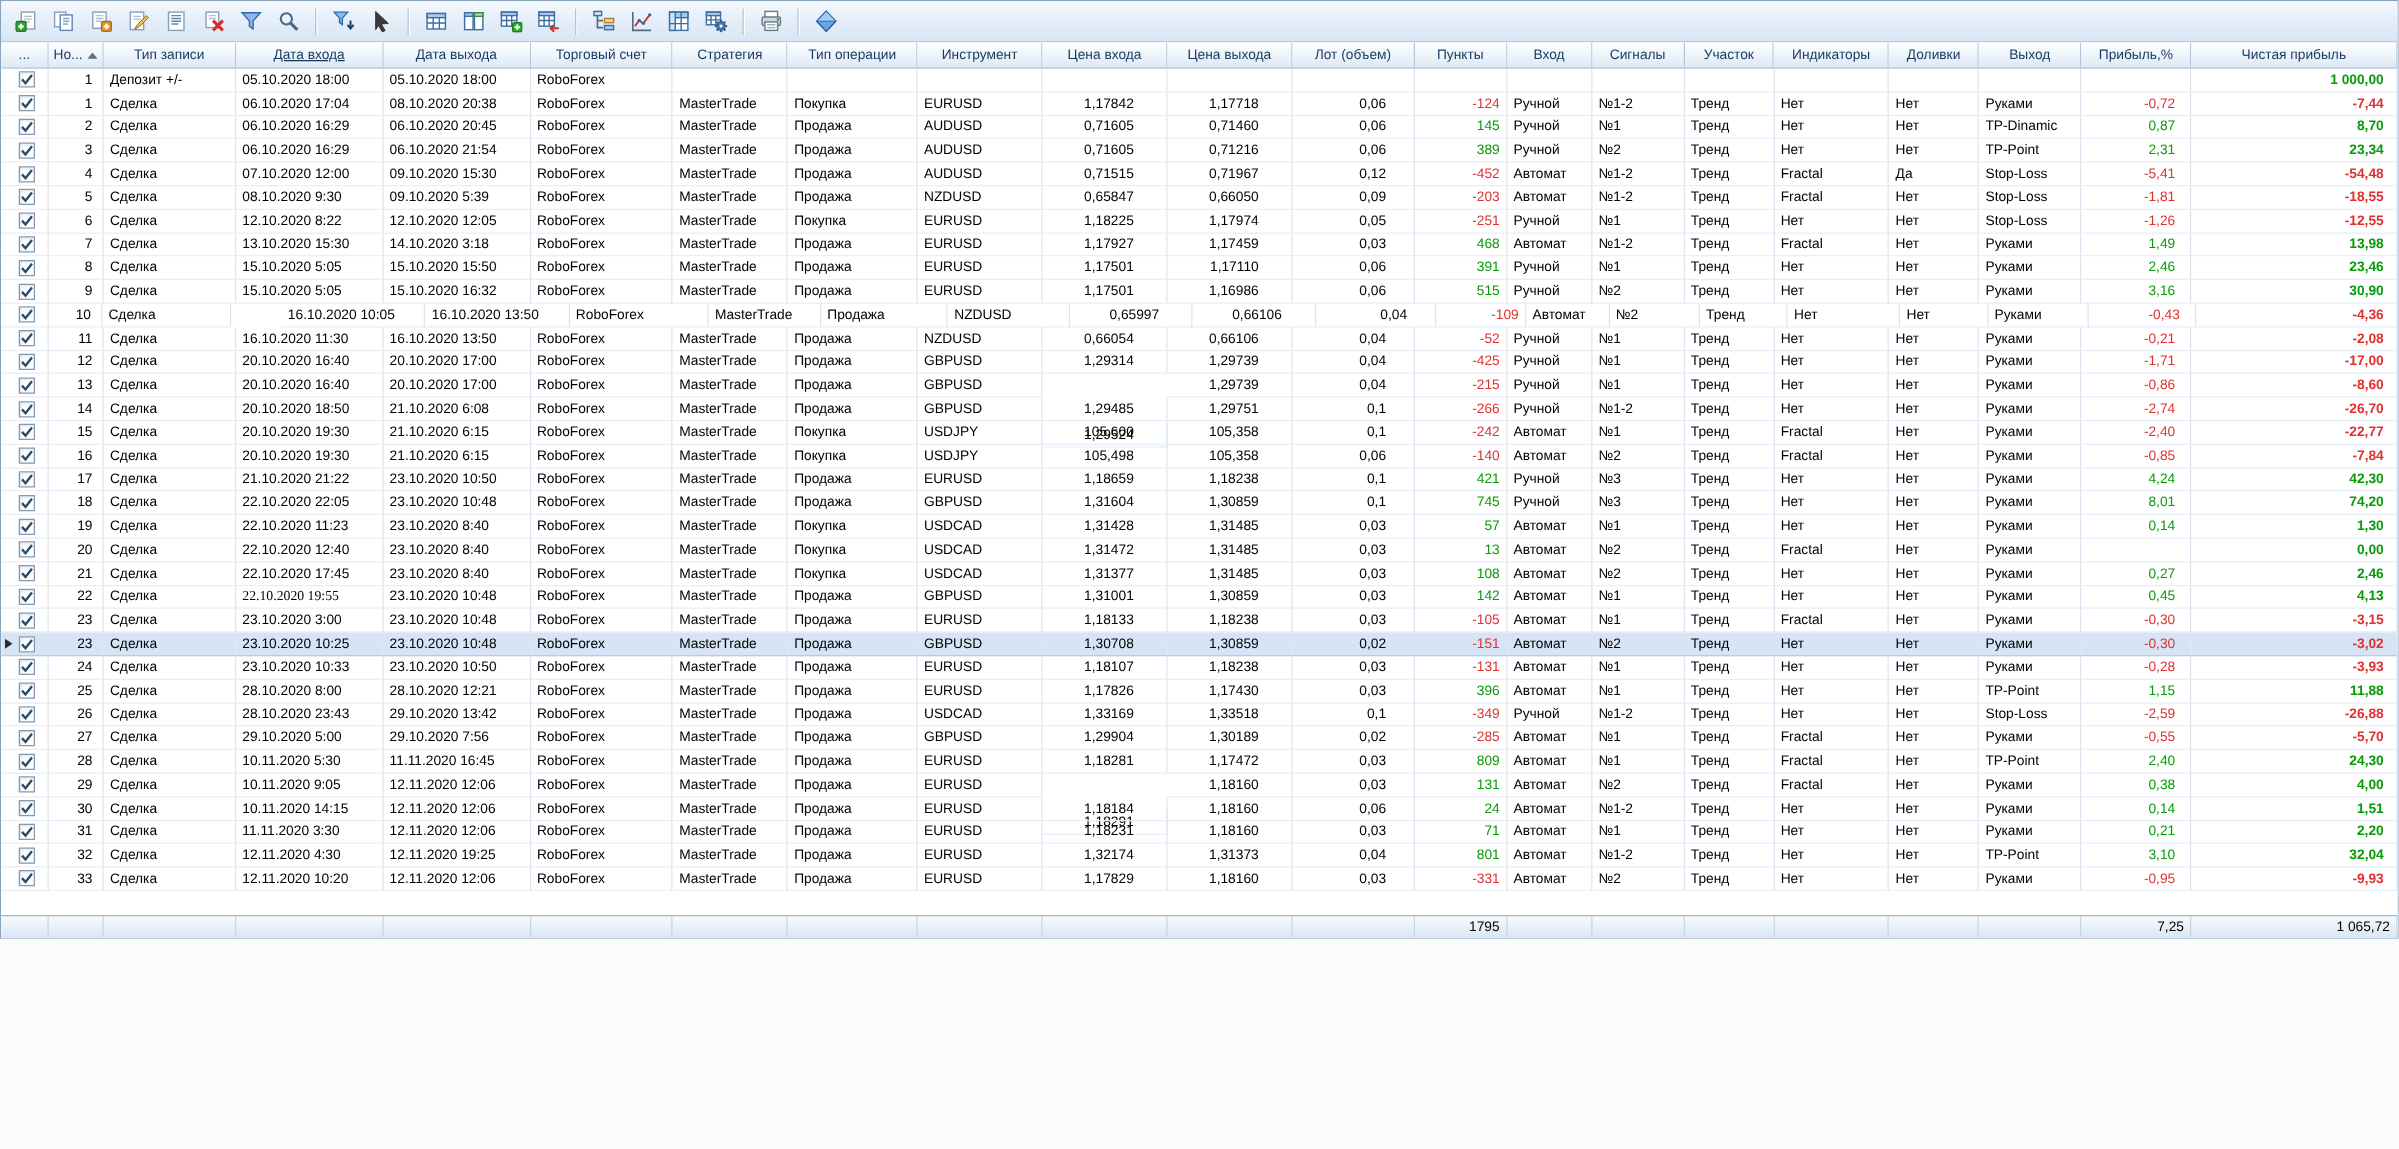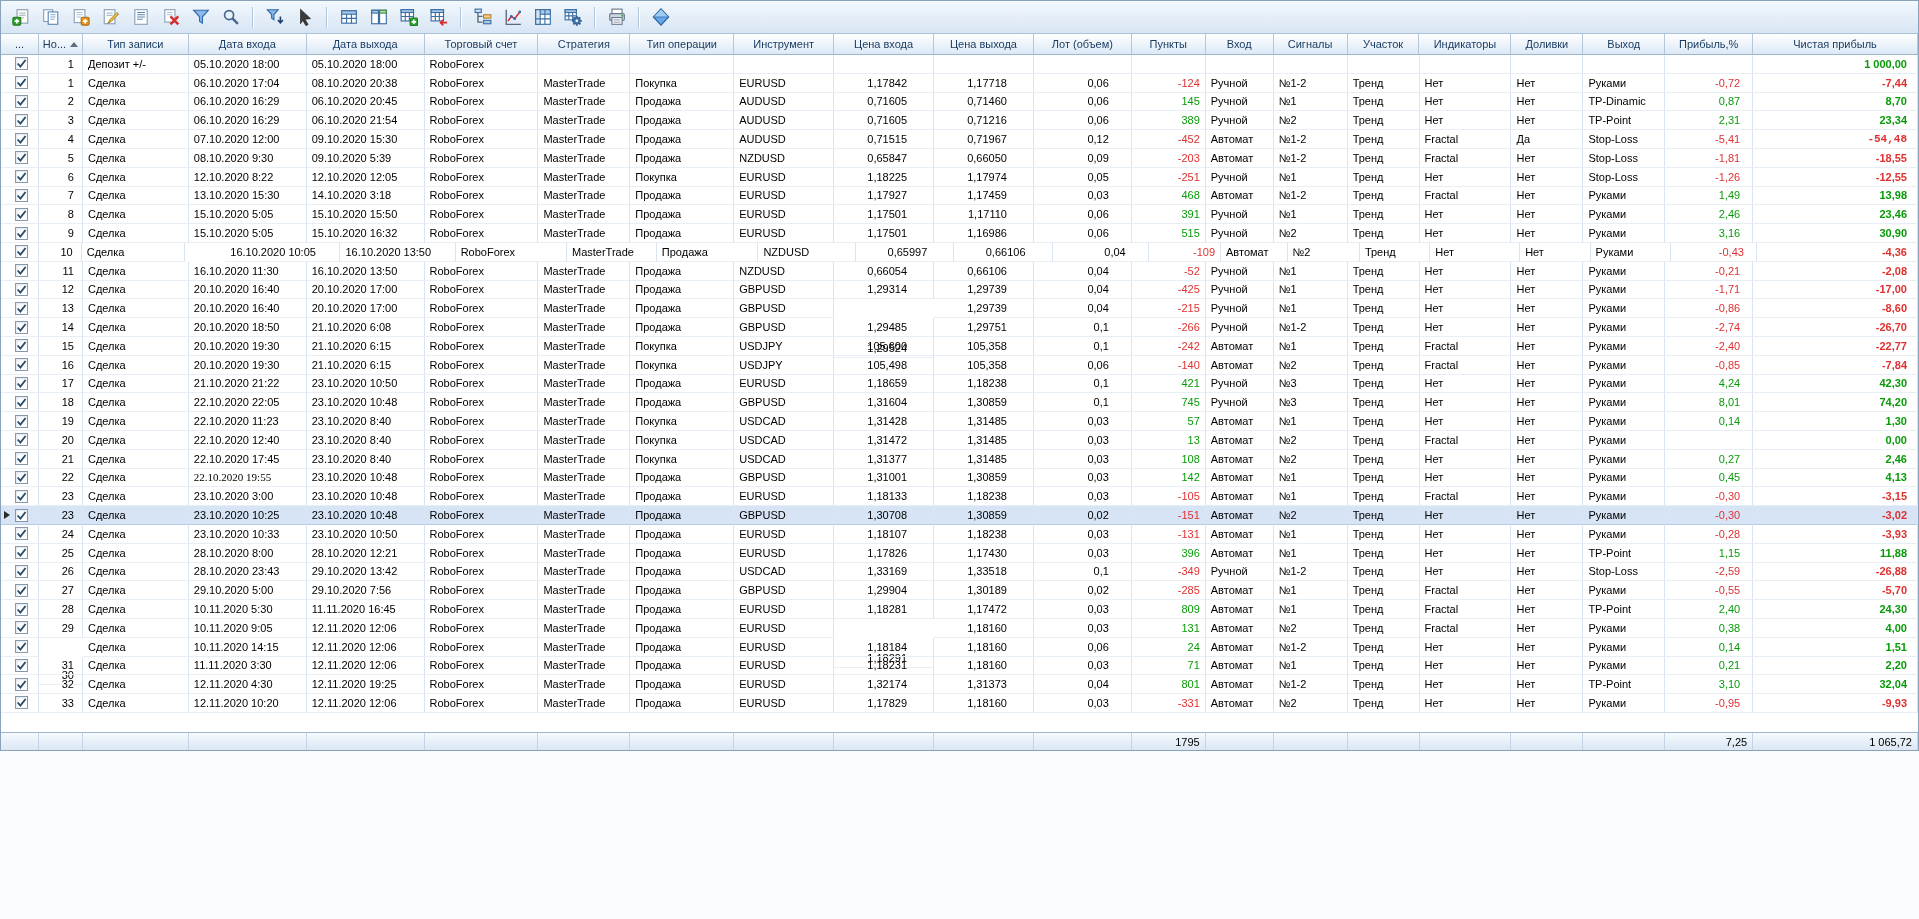--- a/index.html
+++ b/index.html
@@ -262,21 +262,21 @@
         <div class="hcell" style="width: 38px;">
           <span>...</span>
         </div>
         <div class="hcell" style="width: 44px;">
           <span>Но...</span>
           <span class="sort-arrow"></span>
         </div>
         <div class="hcell" style="width: 106px;">
           <span>Тип записи</span>
         </div>
-        <div class="hcell" style="width: 118px;">
+        <div class="hcell" style="width: 118px; text-decoration: underline;">
           <span>Дата входа</span>
         </div>
         <div class="hcell" style="width: 118px;">
           <span>Дата выхода</span>
         </div>
         <div class="hcell" style="width: 114px;">
           <span>Торговый счет</span>
         </div>
         <div class="hcell" style="width: 92px;">
           <span>Стратегия</span>
@@ -461,21 +461,21 @@
           <div class="cell ar" data-col="price_out" style="width: 100px;">0,71967</div>
           <div class="cell ar" data-col="lot" style="width: 98px;">0,12</div>
           <div class="cell ar neg" data-col="points" style="width: 74px;">-452</div>
           <div class="cell" data-col="entry" style="width: 68px;">Автомат</div>
           <div class="cell" data-col="signals" style="width: 74px;">№1-2</div>
           <div class="cell" data-col="section" style="width: 72px;">Тренд</div>
           <div class="cell" data-col="indicators" style="width: 92px;">Fractal</div>
           <div class="cell" data-col="additions" style="width: 72px;">Да</div>
           <div class="cell" data-col="exit" style="width: 82px;">Stop-Loss</div>
           <div class="cell ar neg" data-col="profit_pct" style="width: 88px;">-5,41</div>
-          <div class="cell ar neg b" data-col="net" style="width: 165px; font-family: Liberation Mono, monospace;">-54,48</div>
+          <div class="cell ar neg b" data-col="net" style="width: 165px;">-54,48</div>
         </div>
         <div class="row">
           <div class="cell cbcell" data-col="check" style="width: 38px;">
             <div class="cb">
               <svg width="11" height="11" viewBox="0 0 10 10">
                 <path d="M1.5 5l2.5 2.8L8.7 1.8" fill="none" stroke="#2a4a6a" stroke-width="1.7"></path>
               </svg>
             </div>
           </div>
           <div class="cell ar" data-col="num" style="width: 44px;">5</div>
@@ -1226,21 +1226,21 @@
           <div class="cell ar pos b" data-col="net" style="width: 165px;">4,00</div>
         </div>
         <div class="row">
           <div class="cell cbcell" data-col="check" style="width: 38px;">
             <div class="cb">
               <svg width="11" height="11" viewBox="0 0 10 10">
                 <path d="M1.5 5l2.5 2.8L8.7 1.8" fill="none" stroke="#2a4a6a" stroke-width="1.7"></path>
               </svg>
             </div>
           </div>
-          <div class="cell ar" data-col="num" style="width: 44px; margin-top: 28px;">30</div>
+          <div class="cell ar" data-col="num" style="width: 44px;">30</div>
           <div class="cell" data-col="rectype" style="width: 106px;">Сделка</div>
           <div class="cell" data-col="date_in" style="width: 118px;">10.11.2020 14:15</div>
           <div class="cell" data-col="date_out" style="width: 118px;">12.11.2020 12:06</div>
           <div class="cell" data-col="account" style="width: 114px;">RoboForex</div>
           <div class="cell" data-col="strategy" style="width: 92px;">MasterTrade</div>
           <div class="cell" data-col="operation" style="width: 104px;">Продажа</div>
           <div class="cell" data-col="instrument" style="width: 100px;">EURUSD</div>
           <div class="cell ar" data-col="price_in" style="width: 100px;">1,18184</div>
           <div class="cell ar" data-col="price_out" style="width: 100px;">1,18160</div>
           <div class="cell ar" data-col="lot" style="width: 98px;">0,06</div>

